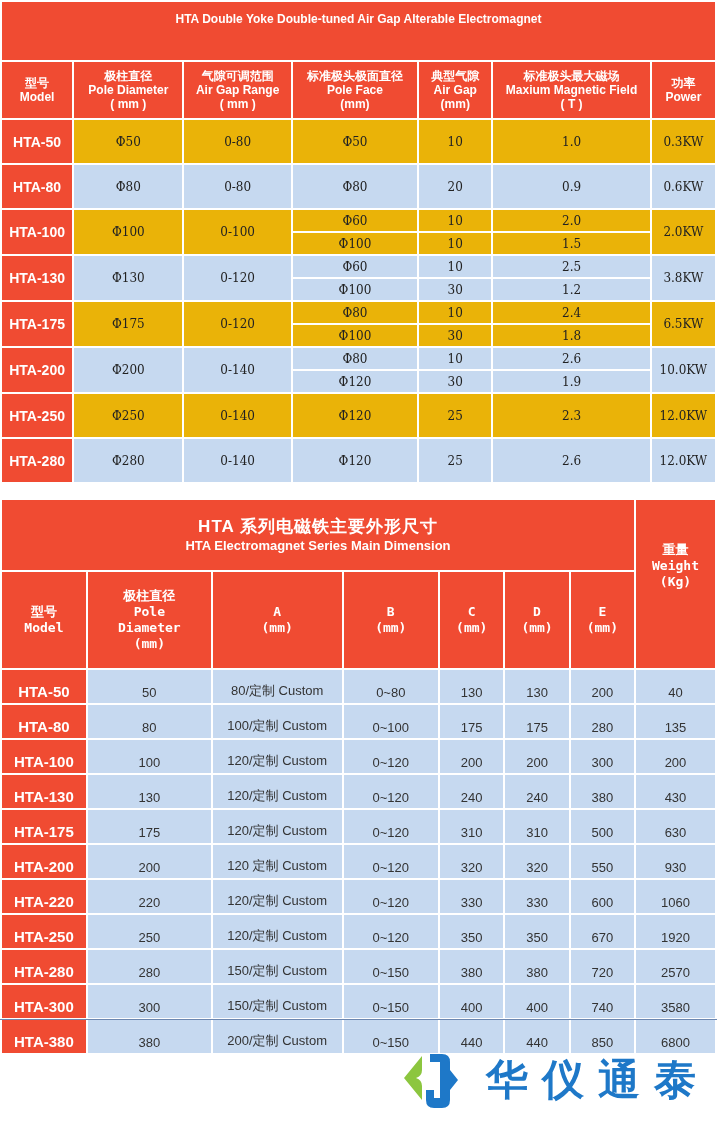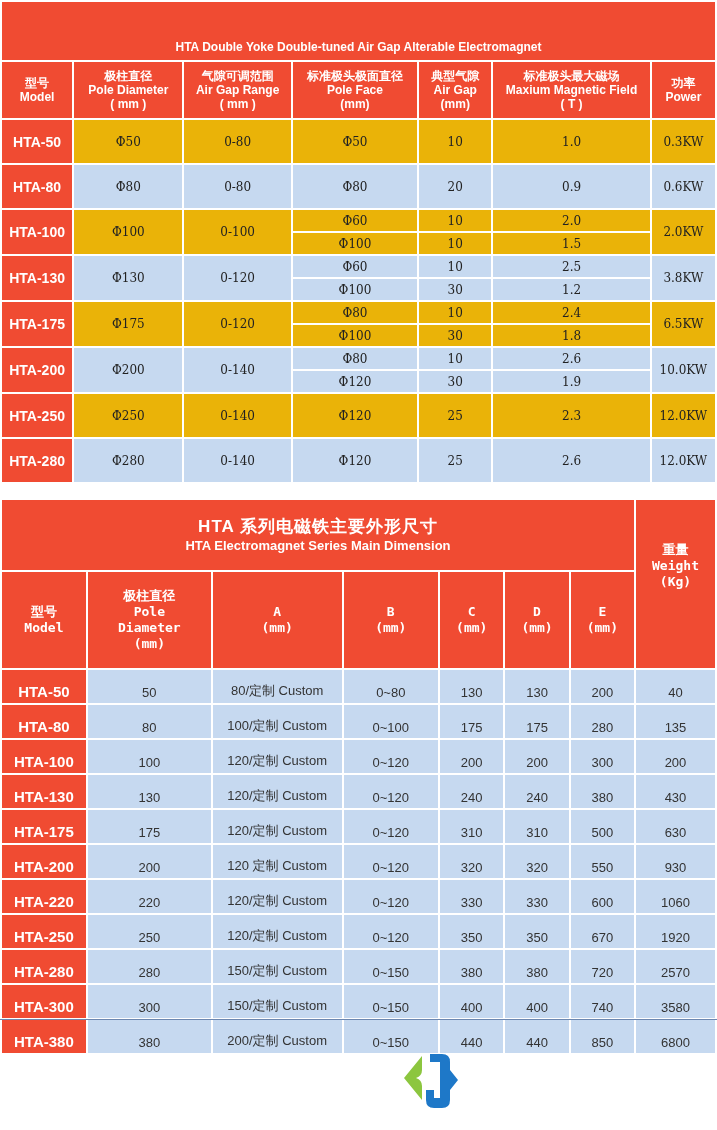--- a/index.html
+++ b/index.html
@@ -5,21 +5,21 @@
   html, body { margin: 0; padding: 0; background: #ffffff; }
   body { width: 717px; height: 1130px; position: relative; overflow: hidden; font-family: "Liberation Sans", "DejaVu Sans", sans-serif; }
   .red { background: #f04b32; color: #ffffff; }
   .blue { background: #c6d9f0; }
   .white { background: #eab308; }
 
   
   #t1 { position: absolute; left: 2px; top: 2px; width: 713px; }
   #t1 .title { height: 58px; text-align: center; box-sizing: border-box; padding-top: 9px; }
   #t1 .title .cn { font-size: 17px; font-weight: bold; letter-spacing: 1px; line-height: 22px; }
-  #t1 .title .en { font-size: 12px; font-weight: bold; line-height: 16px; margin-top: 28px; }
+  #t1 .title .en { font-size: 12px; font-weight: bold; line-height: 16px; }
   table.grid { border-collapse: separate; border-spacing: 2px; width: 717px; position: absolute; left: 0; }
   #tbl1 { top: 60px; }
   #tbl1 td { text-align: center; vertical-align: middle; padding: 0; font-family: "DejaVu Serif", serif; font-size: 12px; color: #222; }
   #tbl1 th { background: #f04b32; color: #fff; font-size: 12px; font-weight: bold; line-height: 14px; padding: 0; vertical-align: middle; text-align: center; }
   #tbl1 td.model { background: #f04b32; color: #fff; font-family: "Liberation Sans", sans-serif; font-weight: bold; font-size: 14px; }
   #tbl1 tr.h { height: 56px; }
   #tbl1 tr.r1 { height: 43px; }
   #tbl1 tr.r2 { height: 21px; }
 
   
@@ -361,13 +361,14 @@
     </tbody>
 </table>
 
 <div class="bottom-line"></div>
 
 <div id="logo">
   <svg class="mark" viewBox="0 0 60 60">
     <path d="M22 6 L4 28 L22 50 L22 36 Q22 30 16 28 Q22 26 22 20 Z" fill="#8cc63f"></path>
     <path d="M30 4 L42 4 Q50 4 50 12 L50 20 L58 30 L50 40 L50 50 Q50 58 42 58 L34 58 Q26 58 26 50 L26 40 L34 40 L34 48 L40 48 L40 12 L30 12 Z" fill="#1e78c8"></path>
   </svg>
+  <div class="txt">华仪通泰</div>
 </div>
 
 </body></html>

